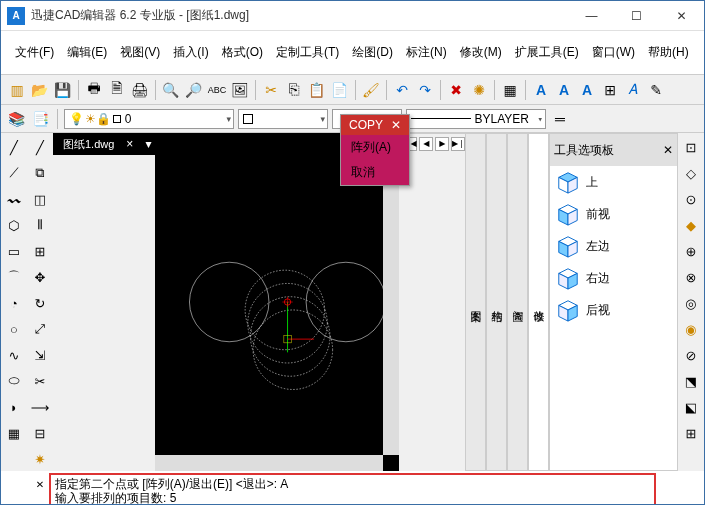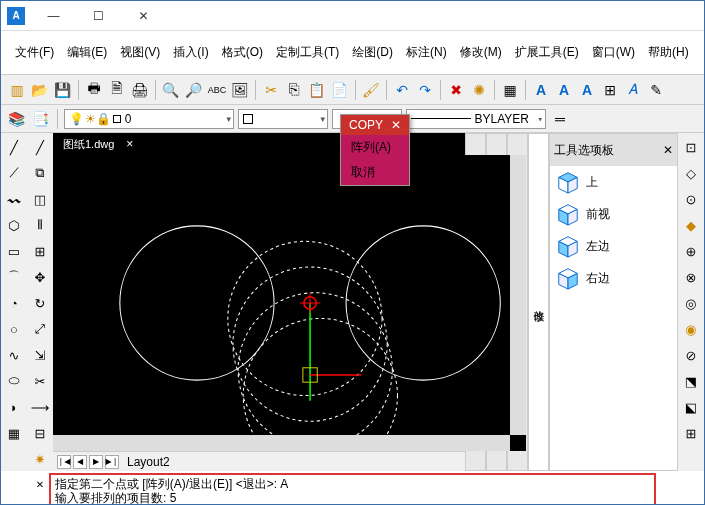--- a/index.html
+++ b/index.html
@@ -14,21 +14,21 @@
 .toolbar { height: 30px; background: #f0f0f0; display: flex; align-items: center; padding: 2px 6px; gap: 3px; border-bottom: 1px solid #ccc; }
 .toolbar2 { height: 28px; background: #f0f0f0; display: flex; align-items: center; padding: 2px 6px; gap: 4px; border-bottom: 1px solid #ccc; }
 .tb-btn { width: 20px; height: 20px; display: flex; align-items: center; justify-content: center; cursor: pointer; border: 1px solid transparent; font-size: 14px; }
 .tb-sep { width: 1px; height: 20px; background: #bbb; margin: 0 2px; }
 .dropdown { height: 20px; border: 1px solid #999; background: #fff; padding: 0 16px 0 4px; position: relative; display: flex; align-items: center; font-size: 11px; }
 .dropdown::after { content: "▾"; position: absolute; right: 2px; color: #555; font-size: 9px; }
 .main-row { display: flex; height: 338px; background: #f0f0f0; }
 .left-tools { width: 26px; background: #f0f0f0; display: flex; flex-direction: column; align-items: center; padding-top: 4px; gap: 6px; }
 .left-tools2 { width: 26px; background: #f0f0f0; display: flex; flex-direction: column; align-items: center; padding-top: 4px; gap: 6px; }
 .lt-btn { width: 20px; height: 20px; display: flex; align-items: center; justify-content: center; cursor: pointer; font-size: 13px; }
-.center-col { flex: 1; display: flex; flex-direction: column; }
+.center-col { flex: 1; display: flex; }
 .doc-tabs { height: 22px; background: #000; display: flex; align-items: center; padding: 0 4px; color: #fff; gap: 6px; }
 .doc-tab { background: #000; color: #fff; padding: 1px 6px; font-size: 11px; }
 .canvas-wrap { flex: 1; background: #000; position: relative; overflow: hidden; }
 .canvas-svg { width: 100%; height: 100%; }
 .scroll-v { position: absolute; right: 0; top: 0; bottom: 16px; width: 16px; background: #ddd; }
 .scroll-h { position: absolute; left: 0; right: 16px; bottom: 0; height: 16px; background: #ddd; }
 .bottom-tabs { height: 20px; background: #f0f0f0; display: flex; align-items: center; padding: 0 4px; gap: 2px; border-top: 1px solid #ccc; font-size: 11px; }
 .bt-nav { width: 14px; height: 14px; display: flex; align-items: center; justify-content: center; border: 1px solid #aaa; background: #fff; font-size: 8px; cursor: pointer; }
 .bt-tab { padding: 0 6px; }
 .right-col { width: 152px; background: #f0f0f0; border-left: 1px solid #ccc; display: flex; }
@@ -47,20 +47,21 @@
 .context-menu { position: absolute; left: 340px; top: 114px; background: #be185d; border: 1px solid #999; box-shadow: 2px 2px 4px rgba(0,0,0,0.3); z-index: 100; min-width: 70px; }
 .ctx-header { background: #c9302c; color: #fff; padding: 3px 8px; display: flex; justify-content: space-between; align-items: center; font-size: 11px; }
 .ctx-item { padding: 4px 10px; cursor: pointer; font-size: 12px; }
 .layer-ctrl-icons { display:flex; gap:1px; align-items:center; font-size:10px; }
 </style>
 </head>
 <body>
 
 <div class="titlebar">
   <div class="app-icon">A</div>
+  <div class="title-text">迅捷CAD编辑器 6.2 专业版  - [图纸1.dwg]</div>
   <div class="win-btns">
     <div class="win-btn">—</div>
     <div class="win-btn">☐</div>
     <div class="win-btn win-close">✕</div>
   </div>
 </div>
 
 <div class="menubar">
   <span class="menu-item">文件(F)</span>
   <span class="menu-item">编辑(E)</span>
@@ -245,20 +246,28 @@
             <span>左边</span>
           </div>
         <div class="view-item">
             <svg class="view-cube" viewBox="0 0 30 26">
               <polygon points="5,8 15,3 25,8 15,13" fill="#fff" stroke="#06c"></polygon>
               <polygon points="5,8 5,20 15,25 15,13" fill="#eef" stroke="#06c"></polygon>
               <polygon points="25,8 25,20 15,25 15,13" fill="#7cf" stroke="#06c"></polygon>
             </svg>
             <span>右边</span>
           </div>
+        <div class="view-item">
+            <svg class="view-cube" viewBox="0 0 30 26">
+              <polygon points="5,8 15,3 25,8 15,13" fill="#fff" stroke="#06c"></polygon>
+              <polygon points="5,8 5,20 15,25 15,13" fill="#eef" stroke="#06c"></polygon>
+              <polygon points="25,8 25,20 15,25 15,13" fill="#7cf" stroke="#06c"></polygon>
+            </svg>
+            <span>后视</span>
+          </div>
       </div>
     </div>
   </div>
 
   <div class="far-right">
     <span class="lt-btn">⊡</span>
     <span class="lt-btn">◇</span>
     <span class="lt-btn">⊙</span>
     <span class="lt-btn" style="color:#c80">◆</span>
     <span class="lt-btn">⊕</span>

